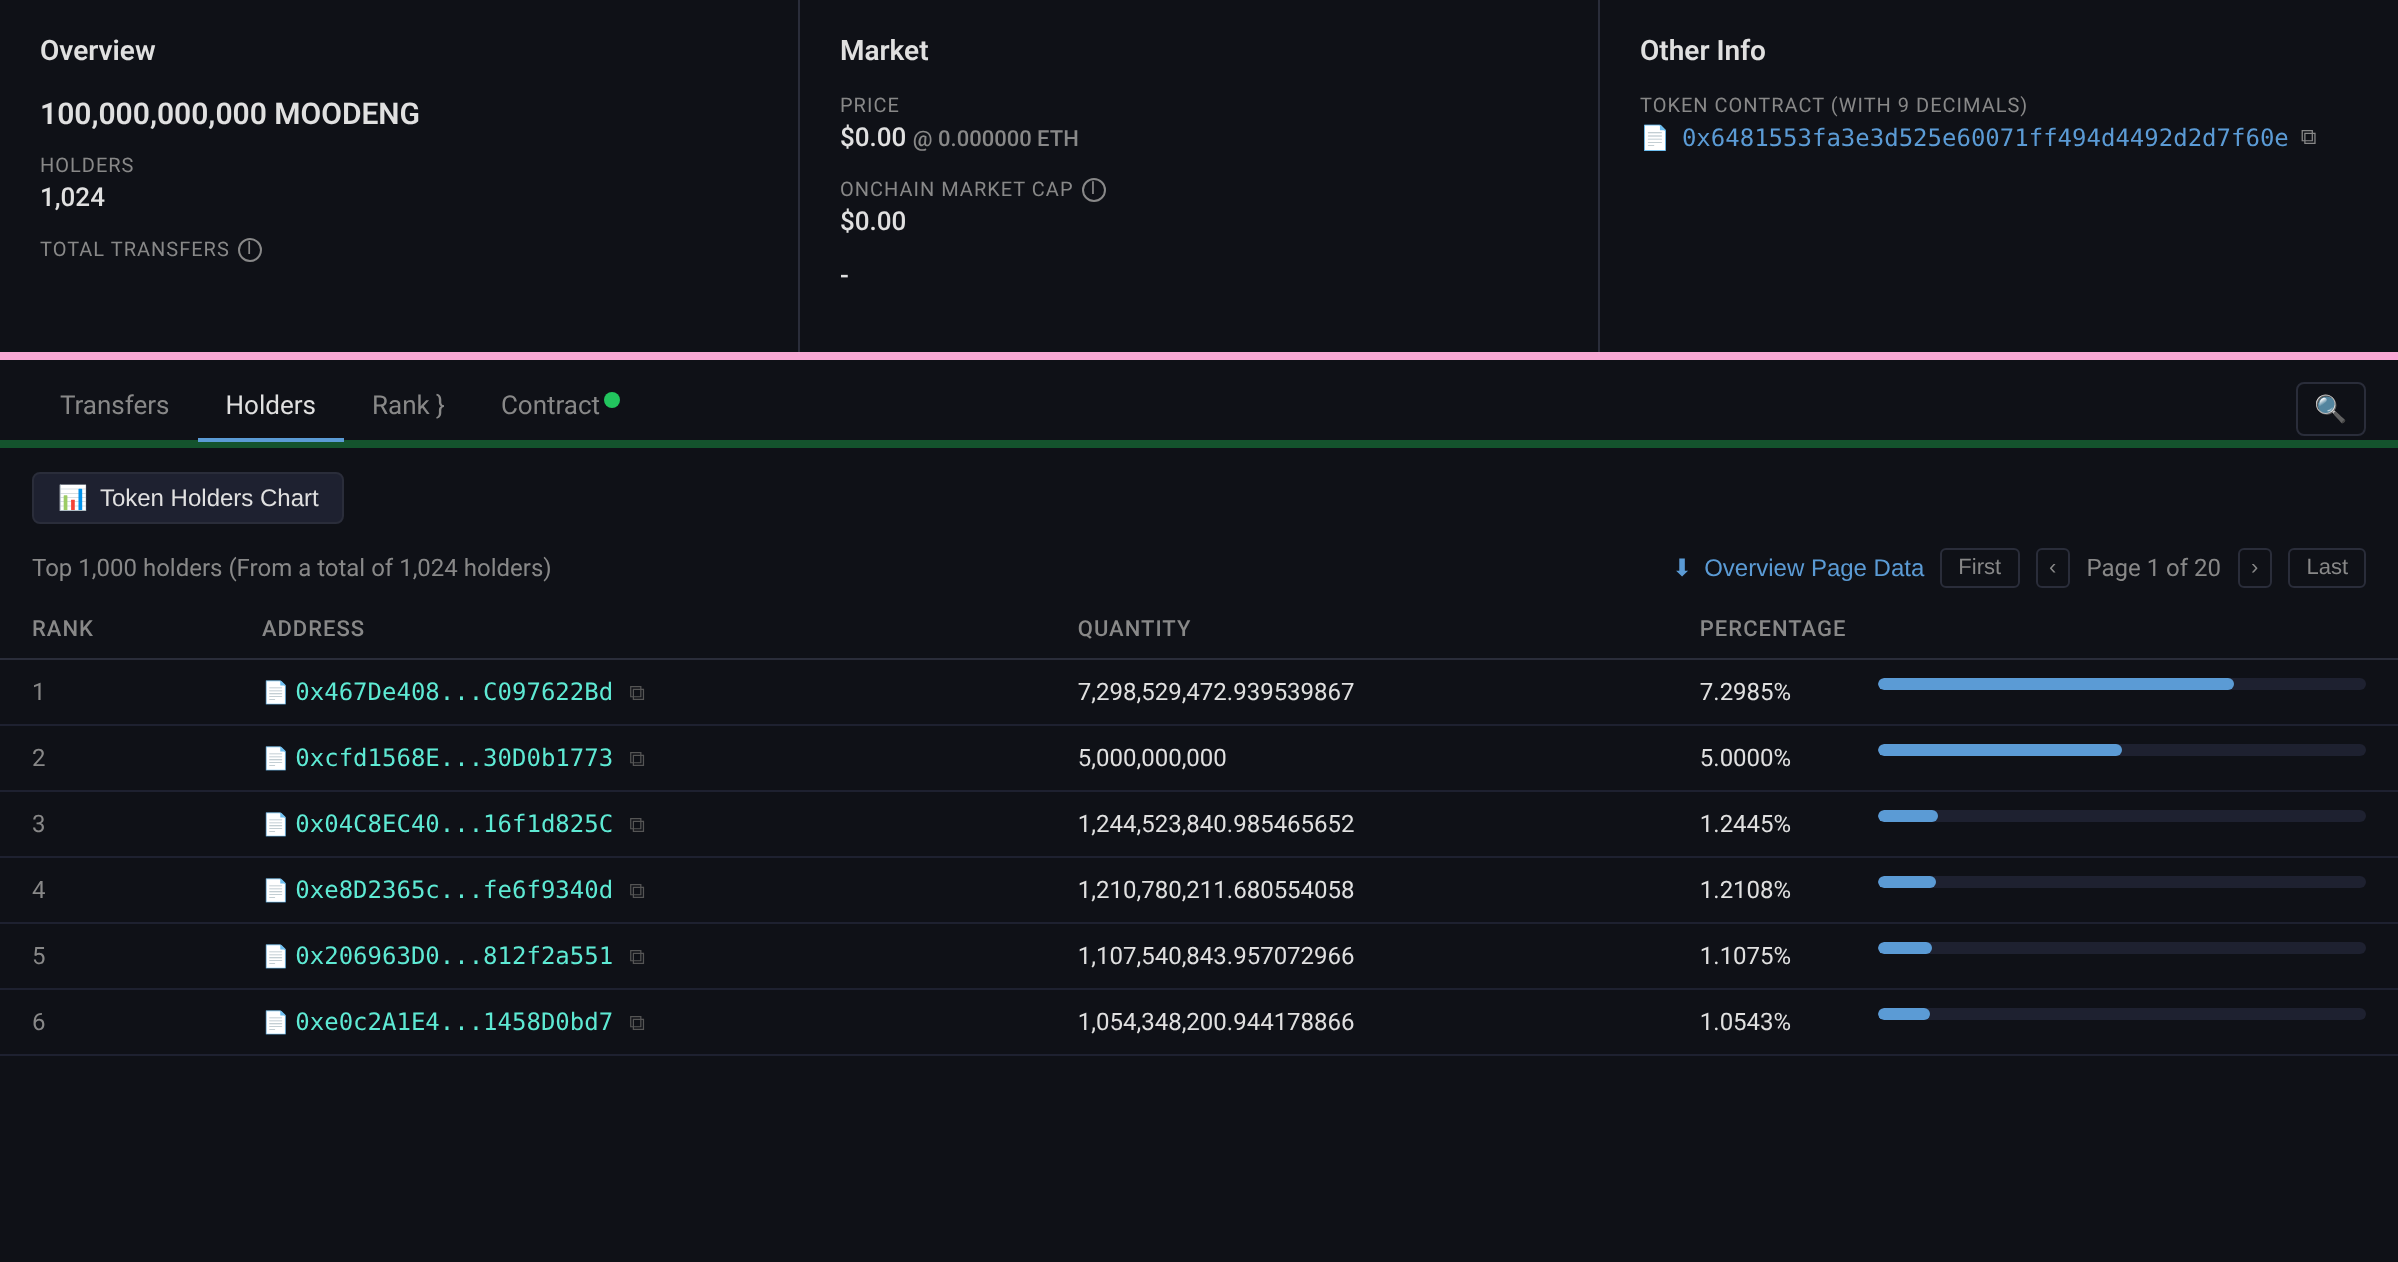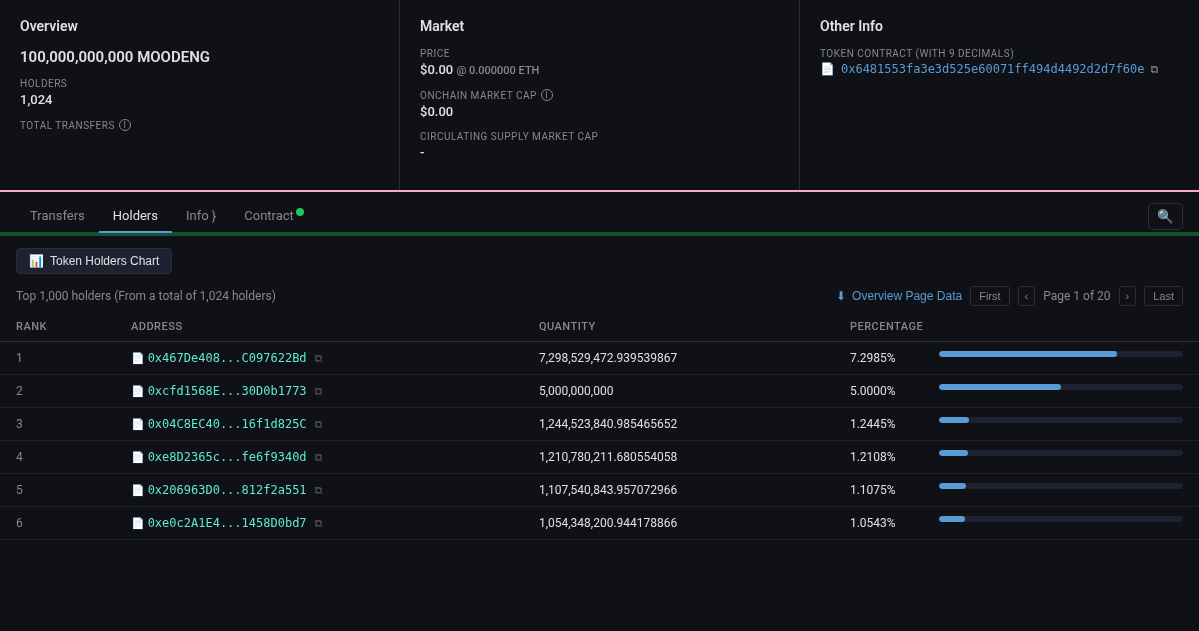--- a/index.html
+++ b/index.html
@@ -6,21 +6,21 @@
     body {
       font-family: -apple-system, BlinkMacSystemFont, 'Segoe UI', Roboto, sans-serif;
       background: #0f1117;
       color: #e0e0e0;
       font-size: 13px;
     }
 
     .top-cards {
       display: flex;
       gap: 0;
-      border-bottom: 2px solid #f9a8d4;
+      border-bottom: 4px solid #f9a8d4;
       justify-content: space-between;
     }
 
     .card {
       flex: 1;
       padding: 18px 20px;
       border-right: 1px solid #2a2d3a;
     }
     .card:last-child { border-right: none; }
 
@@ -296,21 +296,20 @@
       <span>$0.00</span>
       <span style="color:#888; font-size:11px;">@ 0.000000 ETH</span>
     </div>
 
     <div class="field-label">
       <span>ONCHAIN MARKET CAP</span>
       <span class="info-icon">i</span>
     </div>
     <div class="field-value">$0.00</div>
 
-    <div class="field-label">CIRCULATING SUPPLY MARKET CAP</div>
     <div class="field-value">-</div>
   </div>
 
   <div class="card">
     <div class="card-title">Other Info</div>
 
     <div class="field-label">TOKEN CONTRACT (WITH 9 DECIMALS)</div>
     <div class="field-value mono">
       <span style="color:#888;">📄</span>
       <span>0x6481553fa3e3d525e60071ff494d4492d2d7f60e</span>
@@ -321,21 +320,21 @@
 </div>
 
 <div class="tabs-bar">
   <div class="tab">
     <span>Transfers</span>
   </div>
   <div class="tab active">
     <span>Holders</span>
   </div>
   <div class="tab">
-    <span>Info }</span>
+    <span>Rank }</span>
   </div>
   <div class="tab" style="position:relative;text-align:center;">
     <span>Contract</span>
     <span class="check-badge" style="display:inline-block; width:8px; height:8px; background:#22c55e; border-radius:50%; position:absolute; top:8px; right:4px;"></span>
   </div>
   <button class="search-icon-btn">
     <span>🔍</span>
   </button>
 </div>
 

